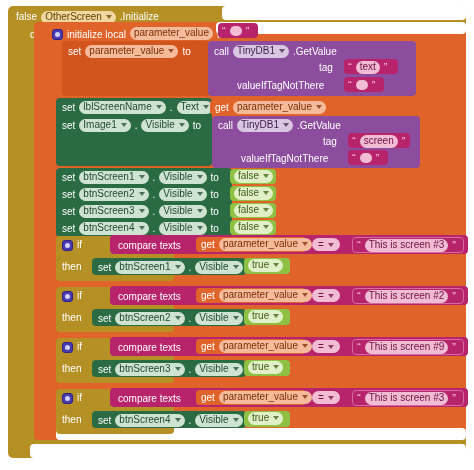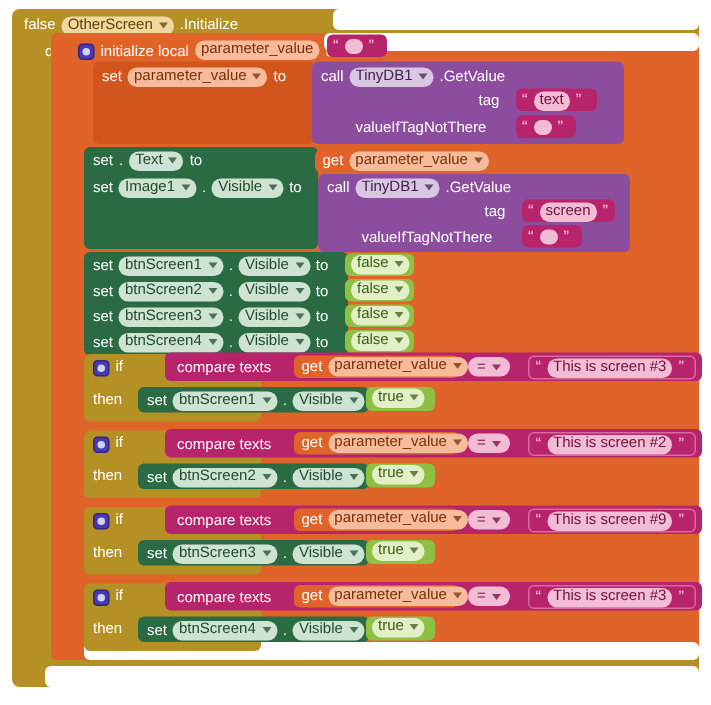--- a/index.html
+++ b/index.html
@@ -121,20 +121,24 @@
       <span class="quote">“</span>
       <span class="fld f-text" style="min-width:12px;height:10px;"></span>
       <span class="quote">”</span>
     </div>
   </div>
 
   <div class="blk c-set" style="left:56px;top:98px;width:156px;height:68px;"></div>
 
   <div class="row" style="left:62px;top:101px;height:13px;">
     <span class="lbl">set</span>
+    <span class="fld f-set">
+      <span>lblScreenName</span>
+      <i class="arw"></i>
+    </span>
     <span class="lbl">.</span>
     <span class="fld f-set">
       <span>Text</span>
       <i class="arw"></i>
     </span>
     <span class="lbl">to</span>
   </div>
   <div class="blk c-var" style="left:210px;top:100px;width:110px;height:15px;border-radius:4px;">
     <div class="row" style="left:5px;top:2px;height:11px;">
       <span class="lbl">get</span>

